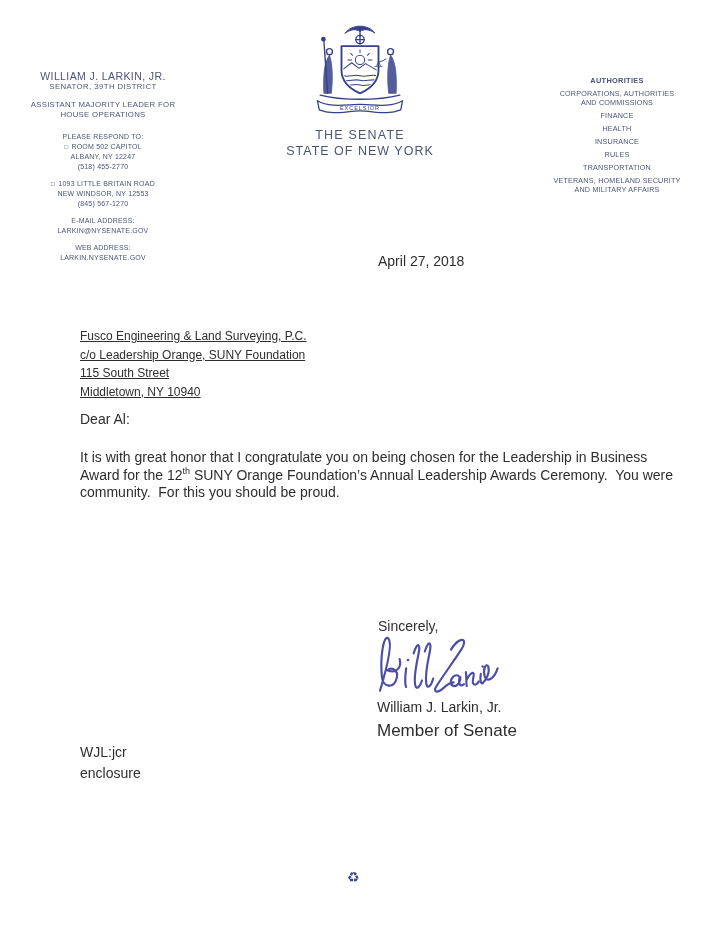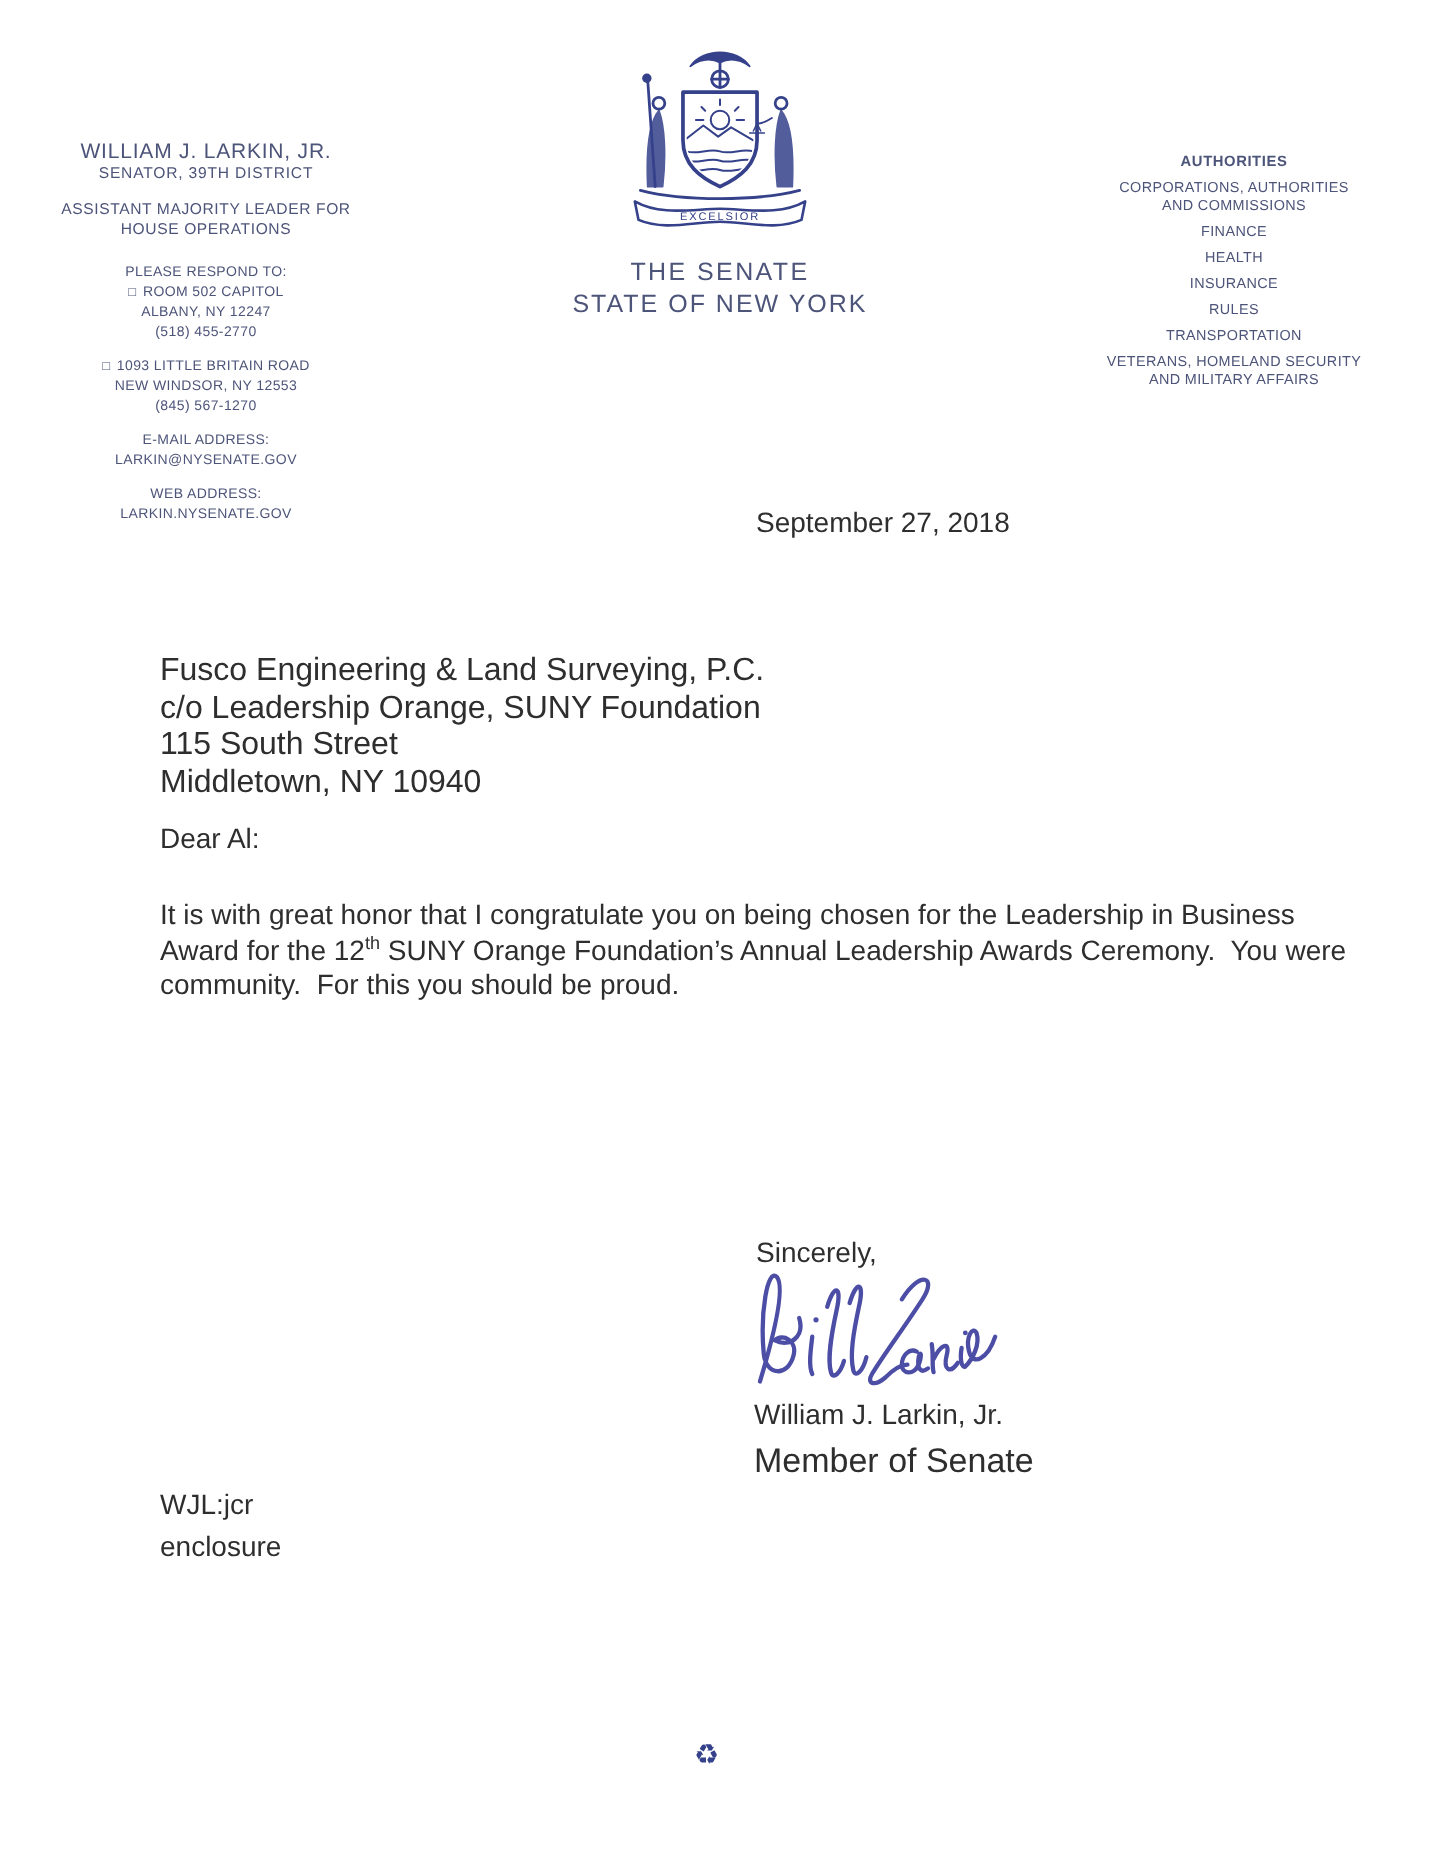--- a/index.html
+++ b/index.html
@@ -18,21 +18,21 @@
   .lh-group{margin-bottom:7px;}
   .cb{font-size:6.5px;position:relative;top:-.5px;margin-right:1px;}
   .lh-center{position:absolute;left:280px;top:22px;width:160px;text-align:center;}
   .lh-senate{font-size:12.5px;letter-spacing:1.2px;line-height:15px;margin-top:2px;}
   .lh-state{font-size:12.5px;letter-spacing:1px;line-height:16px;}
   .lh-right{position:absolute;left:551px;top:76px;width:132px;text-align:center;}
   .com-header{font-size:7.4px;font-weight:bold;letter-spacing:.3px;margin-bottom:5px;}
   .com-item{font-size:7.2px;line-height:8.6px;letter-spacing:.2px;margin-bottom:4.5px;}
   
   .date{position:absolute;left:378px;top:253px;font-size:14px;}
-  .recipient{position:absolute;left:80px;top:327px;font-size:16px;line-height:18.5px;}
+  .recipient{position:absolute;left:80px;top:327px;font-size:12px;line-height:18.5px;text-decoration:underline;}
   .salutation{position:absolute;left:80px;top:411px;font-size:14px;}
   .para{position:absolute;left:80px;width:600px;font-size:14px;line-height:17.5px;}
   .para1{top:449px;}
   .para2{top:537px;}
   .line{white-space:pre;}
   sup{font-size:9px;line-height:0;text-align:center;}
   .closing{position:absolute;left:378px;top:618px;font-size:14px;}
   .signature{position:absolute;left:370px;top:631px;}
   .signer-name{position:absolute;left:377px;top:699px;font-size:14px;}
   .signer-title{position:absolute;left:377px;top:721px;font-size:17px;}
@@ -120,21 +120,21 @@
     <div class="com-header">AUTHORITIES</div>
     <div class="com-item">CORPORATIONS, AUTHORITIES AND COMMISSIONS</div>
     <div class="com-item">FINANCE</div>
     <div class="com-item">HEALTH</div>
     <div class="com-item">INSURANCE</div>
     <div class="com-item">RULES</div>
     <div class="com-item">TRANSPORTATION</div>
     <div class="com-item">VETERANS, HOMELAND SECURITY AND MILITARY AFFAIRS</div>
   </div>
 
-  <div class="date">September 27, 2018</div>
+  <div class="date">April 27, 2018</div>
 
   <div class="recipient">
     <div>Fusco Engineering &amp; Land Surveying, P.C.</div>
     <div>c/o Leadership Orange, SUNY Foundation</div>
     <div>115 South Street</div>
     <div>Middletown, NY 10940</div>
   </div>
 
   <div class="salutation">Dear Al:</div>
 

